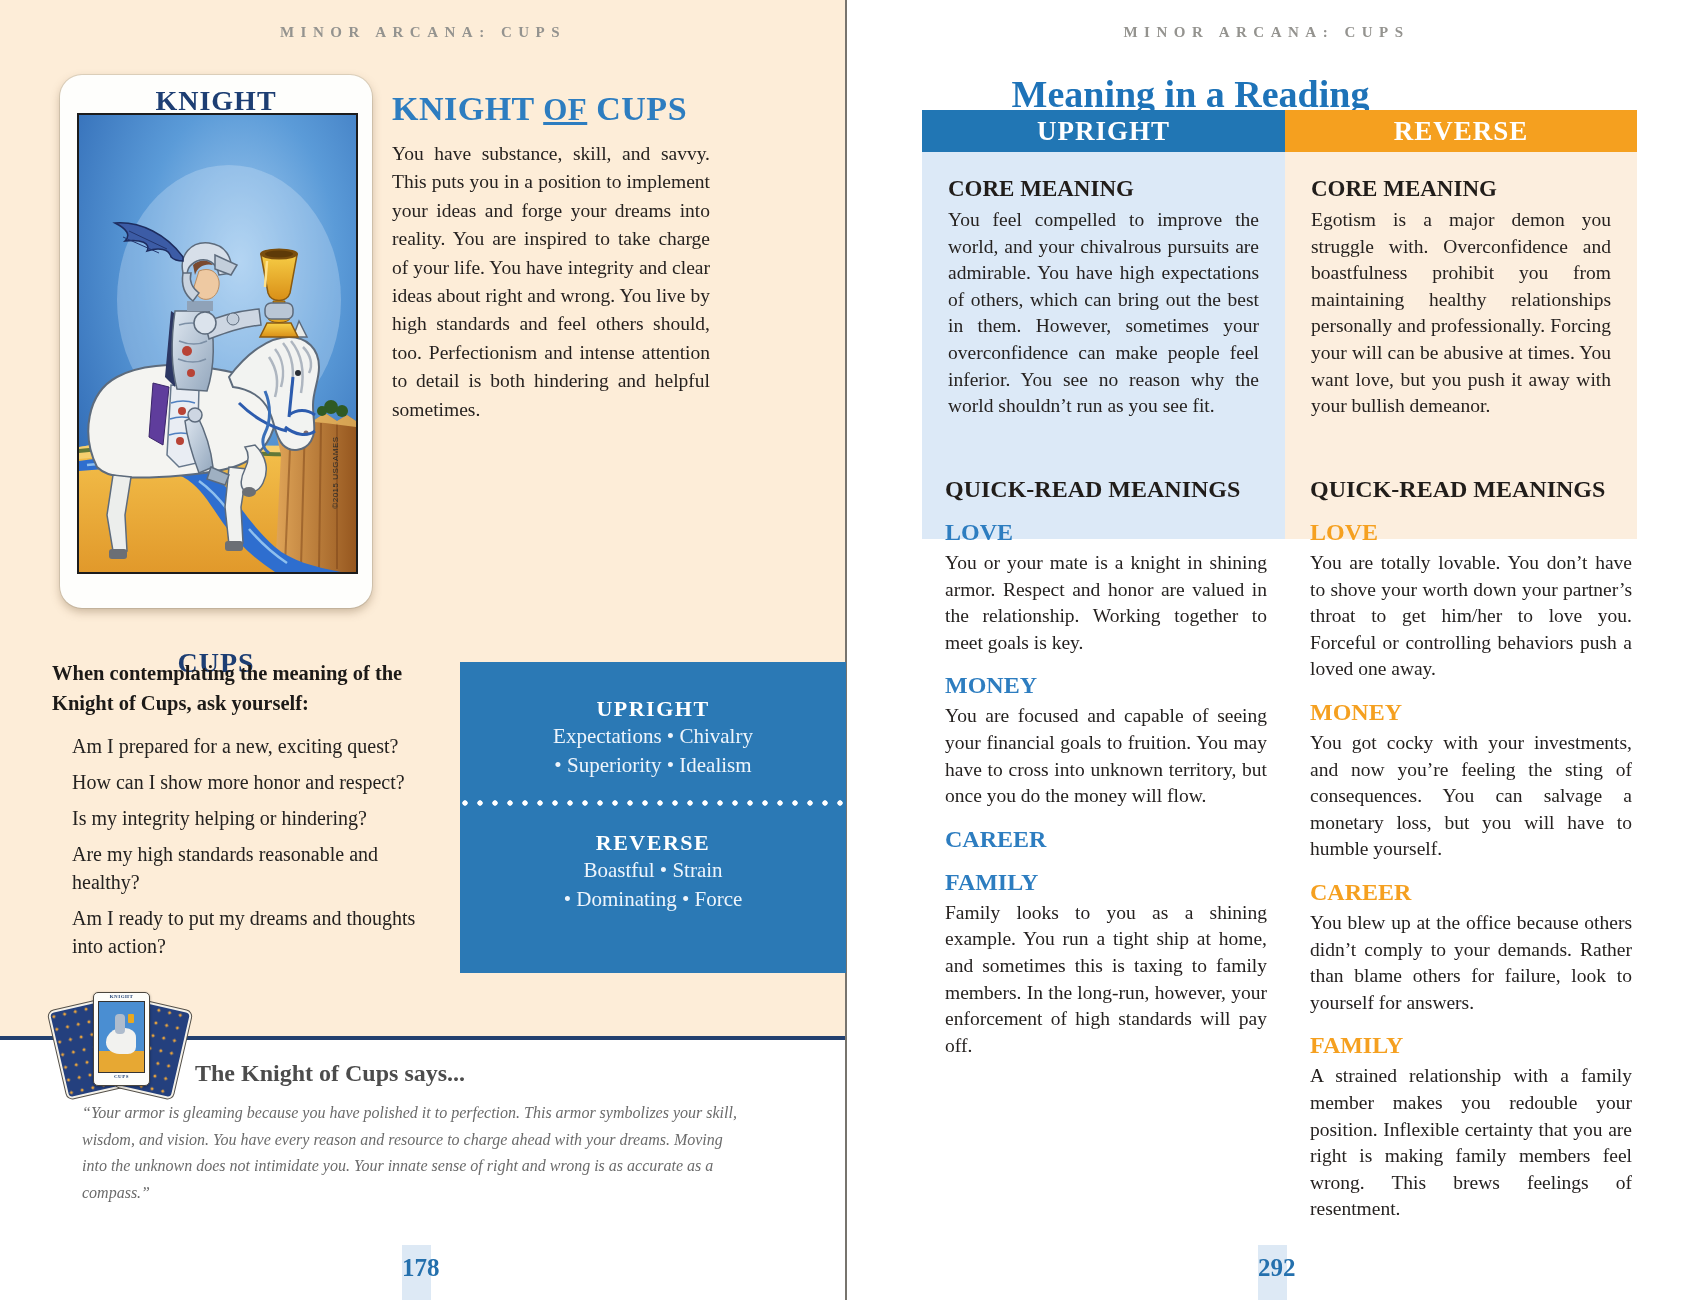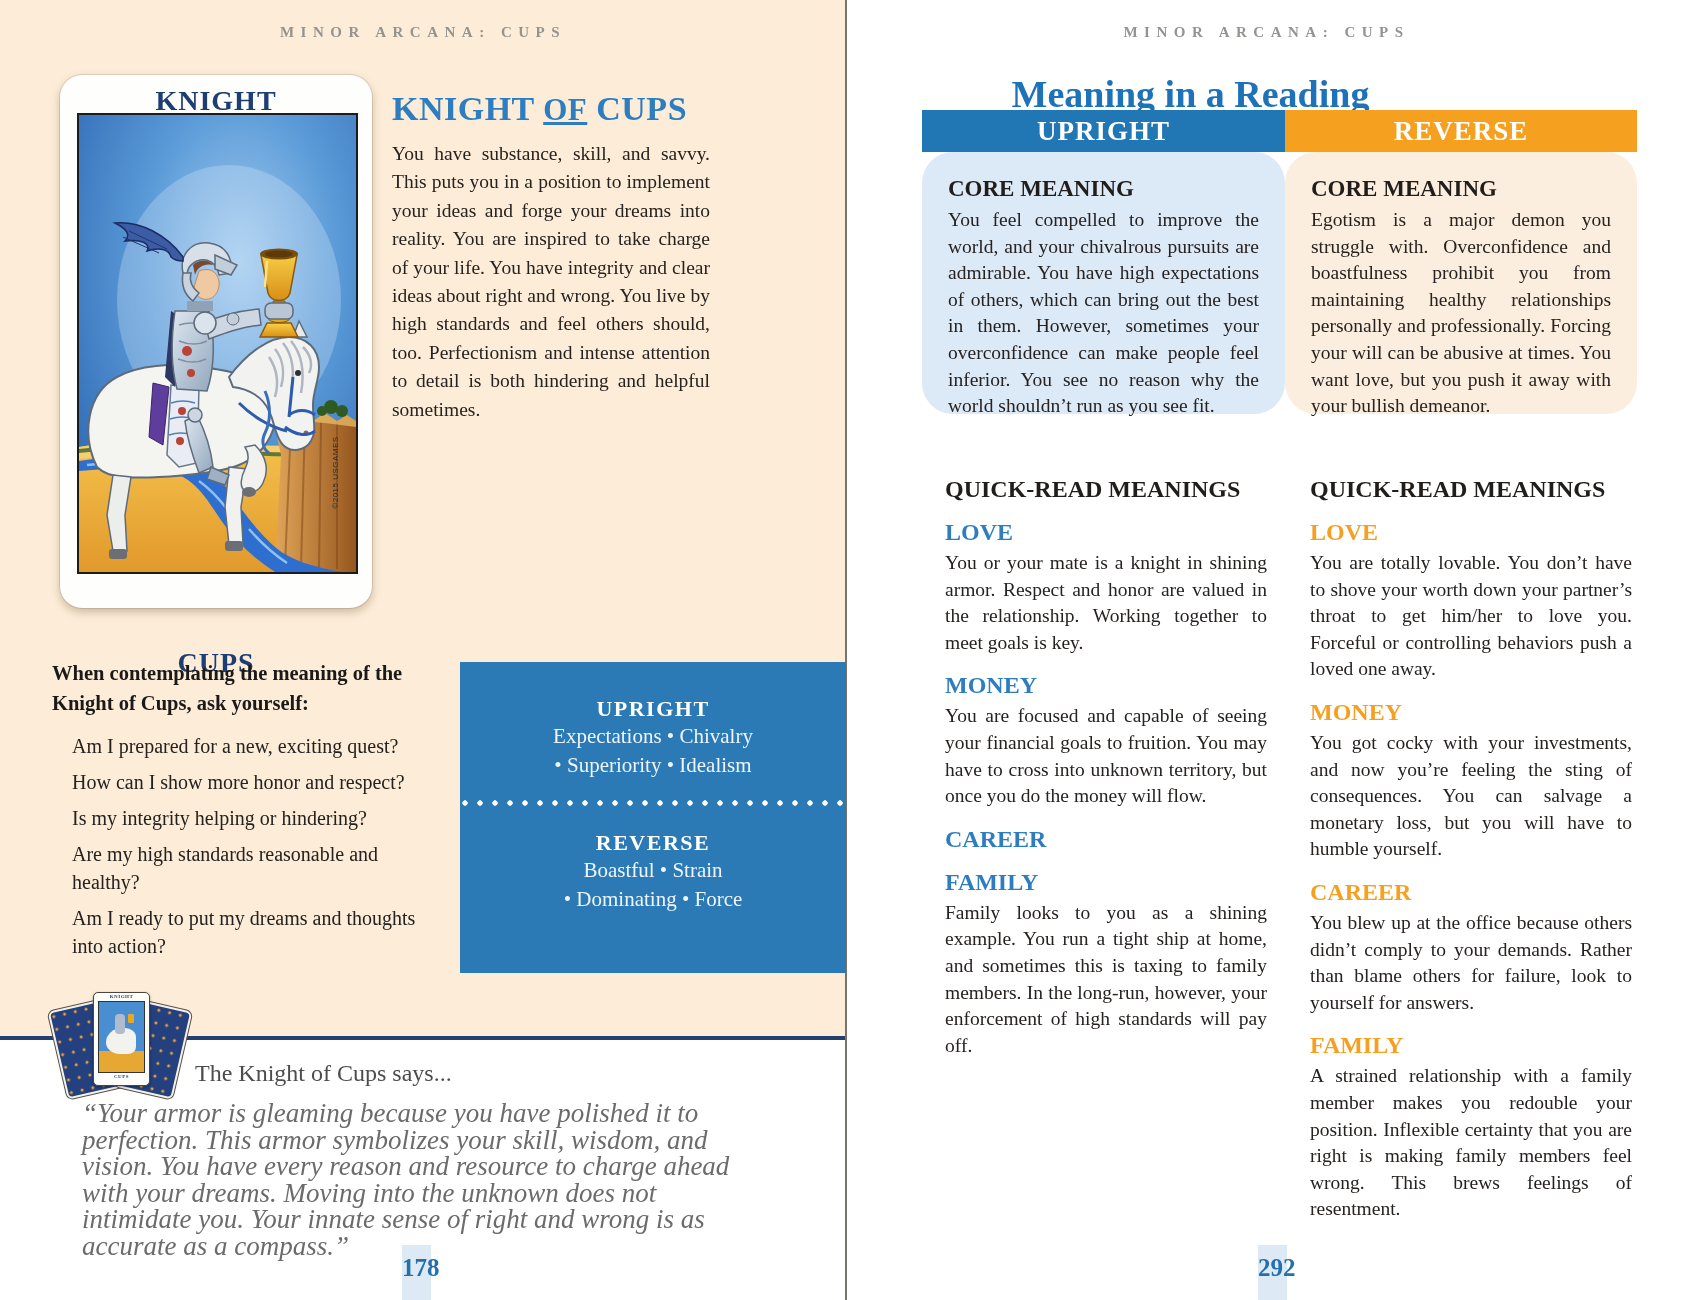--- a/index.html
+++ b/index.html
@@ -58,38 +58,38 @@
   .mini-back.right{left:68px;top:12px;transform:rotate(13deg);}
   .mini-front{position:absolute;left:38px;top:0px;width:55px;height:92px;background:#fdfdfa;border-radius:5px;
     border:1px solid #4a463e;box-shadow:0 1px 3px rgba(0,0,0,.35);text-align:center;}
   .mini-label{font-size:5px;font-weight:bold;color:#1d3e73;line-height:8px;letter-spacing:.5px;}
   .mini-art{margin:0 auto;width:45px;height:70px;border:1px solid #333;
     background:linear-gradient(#4a8ed2 0 70%,#e7a833 70% 100%);position:relative;}
   .mini-horse{position:absolute;left:7px;top:26px;width:30px;height:26px;background:#f2f2ef;border-radius:60% 40% 30% 50%;}
   .mini-knight{position:absolute;left:16px;top:12px;width:10px;height:20px;background:#aebccd;border-radius:4px;}
   .mini-cup{position:absolute;left:29px;top:12px;width:6px;height:9px;background:#e8a81f;border-radius:1px;}
 
-  .says-head{left:195px;top:1060px;width:500px;font-size:24px;font-weight:normal;color:#4c4c4c;}
-  .quote{left:82px;top:1100px;width:662px;font-size:27px;font-style:italic;color:#6b6b6b;line-height:26.6px;}
+  .says-head{left:195px;top:1060px;width:500px;font-size:24px;font-weight:bold;color:#4c4c4c;}
+  .quote{left:82px;top:1100px;width:662px;font-size:16px;font-style:italic;color:#6b6b6b;line-height:26.6px;}
 
   .page-chip{top:1245px;width:29px;height:55px;background:#dde9f5;color:#2470ad;
     font-size:25px;font-weight:bold;text-align:center;line-height:46px;}
   .chip-left{left:402px;}
   .chip-right{left:1258px;}
 
   
   .rp-title{left:848px;top:72px;width:685px;text-align:center;font-size:38px;font-weight:bold;color:#1e73b8;}
 
   .meaning-table{left:922px;top:110px;width:715px;}
   .mt-header{display:flex;height:42px;}
   .mt-h-cell{color:#ffffff;font-size:27px;font-weight:bold;letter-spacing:1px;text-align:center;line-height:42px;}
   .mt-h-upright{width:363px;background:#2176b4;}
   .mt-h-reverse{width:352px;background:#f5a01f;}
   .mt-body{display:flex;}
-  .mt-cell{height:262px;box-sizing:border-box;padding:24px 26px 0 26px;border-radius:31px;}
+  .mt-cell{height:387px;box-sizing:border-box;padding:24px 26px 0 26px;}
   .mt-upright{width:363px;background:#dce9f7;}
   .mt-reverse{width:352px;background:#fceede;}
   .core-label{font-size:23px;font-weight:bold;color:#211d1a;}
   .core-text{margin-top:5px;font-size:19.5px;line-height:26.6px;color:#262220;text-align:justify;}
 
   .qr-col{top:476px;width:322px;}
   .qr-left{left:945px;}
   .qr-right{left:1310px;}
   .qr-head{font-size:24px;font-weight:bold;color:#211d1a;margin-bottom:16px;}
   .qr-label{font-size:24px;font-weight:bold;margin-top:16px;}

